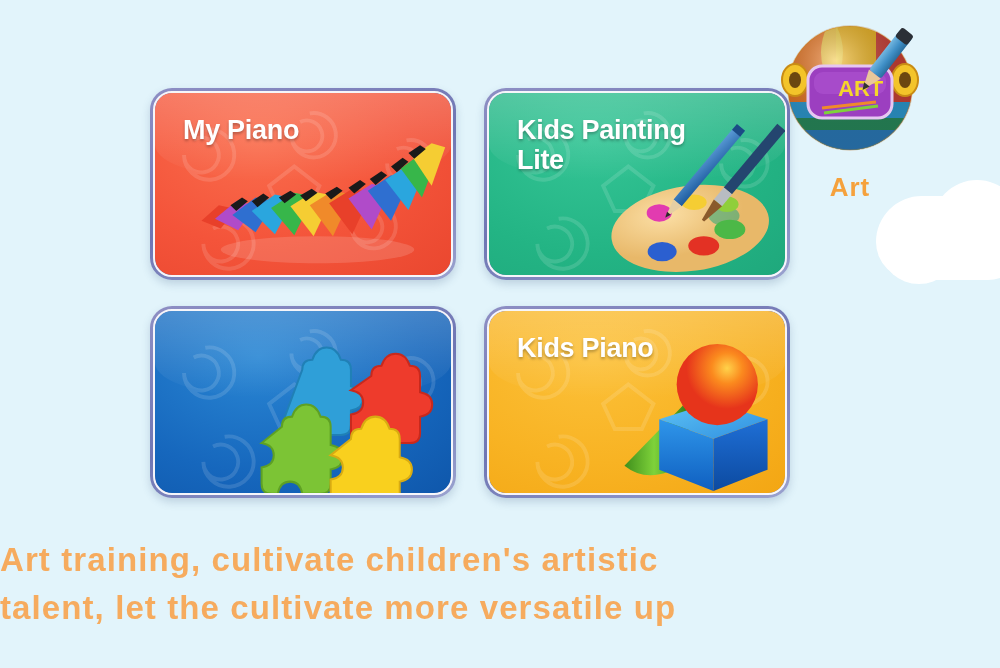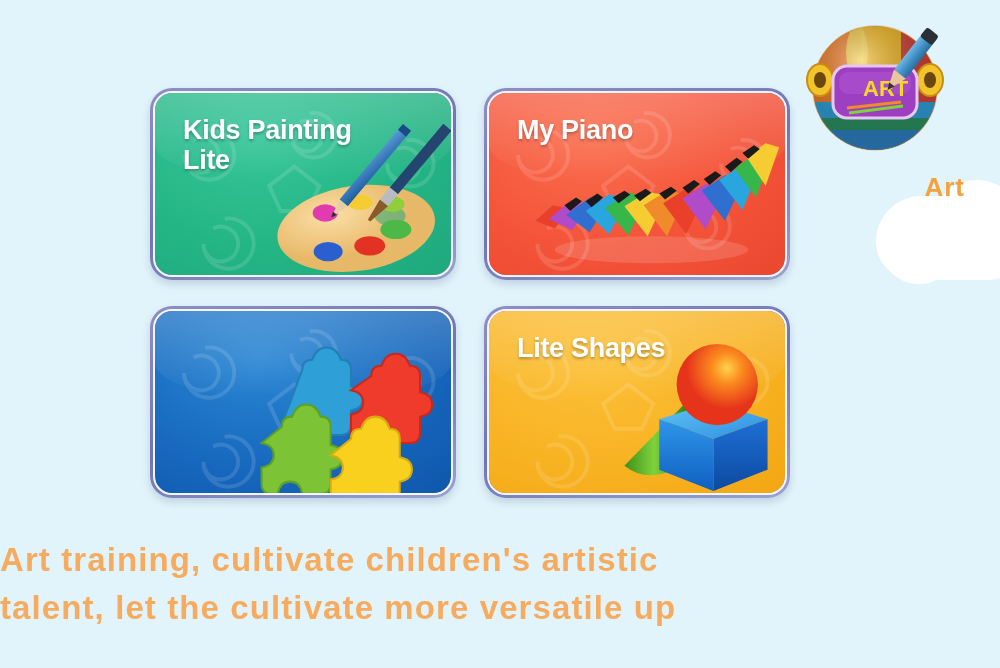--- a/index.html
+++ b/index.html
@@ -66,21 +66,21 @@
     line-height:1.12;
     letter-spacing:-0.3px;
     text-shadow:0 2px 3px rgba(0,0,0,.28);
   }
 
   .c-green  { background:radial-gradient(ellipse at 35% 25%, #35c596 0%, #23b484 60%, #1fa87c 100%); }
   .c-red    { background:radial-gradient(ellipse at 35% 25%, #fa6e4e 0%, #f4543a 55%, #ea472f 100%); }
   .c-blue   { background:radial-gradient(ellipse at 35% 25%, #2a87d4 0%, #1667bd 60%, #0f57ab 100%); }
   .c-yellow { background:radial-gradient(ellipse at 35% 25%, #fcc13a 0%, #f8b323 55%, #f3a613 100%); }
 
-  .art-node { position:absolute; right:35px; top:18px; width:180px; text-align:right; }
+  .art-node { position:absolute; right:60px; top:18px; width:180px; text-align:center; }
   #art-ball-wrap { width:140px; height:140px; margin:0 auto; position:relative; }
   #art-label {
     margin-top:14px;
     color:#f5a13c;
     font-size:26px;
     font-weight:bold;
     letter-spacing:1px;
     position:relative; z-index:3;
   }
 
@@ -94,71 +94,20 @@
     letter-spacing:1.1px;
   }
   #caption span { display:block; }
 </style>
 </head>
 <body>
 
 <div class="cloud" id="cloud-right"></div>
 
 <div class="card-grid">
-
-  <div class="app-card">
-    <div class="card-inner">
-      <div class="card-fill c-green"></div>
-      <svg class="card-pattern" viewBox="0 0 306 192">
-        <g fill="none" stroke="#ffffff" stroke-width="4">
-          <path d="M40 48 a18 18 0 1 1 -10 16 a26 26 0 1 0 22 -26"></path>
-          <path d="M150 30 a16 16 0 1 1 -9 14 a23 23 0 1 0 19 -23"></path>
-          <path d="M250 58 a17 17 0 1 1 -10 15 a24 24 0 1 0 20 -24"></path>
-          <path d="M60 140 a18 18 0 1 1 -10 16 a26 26 0 1 0 22 -26"></path>
-          <path d="M118 96 l26 -20 l26 20 l-12 26 l-28 0 z"></path>
-          <path d="M212 124 a16 16 0 1 1 -9 14 a23 23 0 1 0 19 -23"></path>
-        </g>
-      </svg>
-      <div class="card-gloss"></div>
-
-      <svg viewBox="0 0 306 192" style="position:absolute;inset:0">
-        <defs>
-          <radialGradient id="palG" cx="35%" cy="30%">
-            <stop offset="0%" stop-color="#fbdfa6"></stop>
-              <stop offset="100%" stop-color="#e8b869"></stop>
-          </radialGradient>
-          <linearGradient id="penG" x1="0" y1="0" x2="1" y2="1">
-            <stop offset="0%" stop-color="#5a9ad6"></stop>
-              <stop offset="100%" stop-color="#1c5a9e"></stop>
-          </linearGradient>
-        </defs>
-        <ellipse cx="208" cy="140" rx="82" ry="44" fill="url(#palG)" transform="rotate(-8 208 140)"></ellipse>
-        <ellipse cx="243" cy="127" rx="16" ry="10" fill="#27a87a" opacity=".55"></ellipse>
-        <ellipse cx="176" cy="124" rx="13" ry="9" fill="#e23bb0"></ellipse>
-        <ellipse cx="212" cy="113" rx="13" ry="8" fill="#f5cd33"></ellipse>
-        <ellipse cx="246" cy="115" rx="12" ry="8" fill="#8fcf3b"></ellipse>
-        <ellipse cx="249" cy="141" rx="16" ry="10" fill="#4cb847"></ellipse>
-        <ellipse cx="222" cy="158" rx="16" ry="10" fill="#e33124"></ellipse>
-        <ellipse cx="179" cy="164" rx="15" ry="10" fill="#2b5fd0"></ellipse>
-        <g transform="rotate(40 200 110)">
-          <rect x="193" y="20" width="11" height="96" fill="url(#penG)"></rect>
-          <polygon points="193,116 204,116 198.5,136" fill="#e6cfa3"></polygon>
-          <polygon points="196,130 201,130 198.5,136" fill="#2b2b2b"></polygon>
-          <rect x="193" y="14" width="11" height="8" fill="#1b4b86"></rect>
-        </g>
-        <g transform="rotate(40 244 104)">
-          <rect x="239" y="14" width="11" height="86" fill="#24456f"></rect>
-          <rect x="239" y="100" width="11" height="16" fill="#b8bcc2"></rect>
-          <polygon points="239,116 250,116 246,140 243,140" fill="#8a5a2b"></polygon>
-        </g>
-      </svg>
-
-      <div class="card-title"><span>Kids Painting</span><br><span>Lite</span></div>
-    </div>
-  </div>
 
   <div class="app-card">
     <div class="card-inner">
       <div class="card-fill c-red"></div>
       <svg class="card-pattern" viewBox="0 0 306 192">
         <g fill="none" stroke="#ffffff" stroke-width="4">
           <path d="M40 48 a18 18 0 1 1 -10 16 a26 26 0 1 0 22 -26"></path>
           <path d="M150 30 a16 16 0 1 1 -9 14 a23 23 0 1 0 19 -23"></path>
           <path d="M250 58 a17 17 0 1 1 -10 15 a24 24 0 1 0 20 -24"></path>
           <path d="M60 140 a18 18 0 1 1 -10 16 a26 26 0 1 0 22 -26"></path>
@@ -199,20 +148,71 @@
           <ellipse cx="168" cy="158" rx="100" ry="14" fill="#ffffff" opacity=".14"></ellipse>
         </g>
       </svg>
 
       <div class="card-title"><span>My Piano</span></div>
     </div>
   </div>
 
   <div class="app-card">
     <div class="card-inner">
+      <div class="card-fill c-green"></div>
+      <svg class="card-pattern" viewBox="0 0 306 192">
+        <g fill="none" stroke="#ffffff" stroke-width="4">
+          <path d="M40 48 a18 18 0 1 1 -10 16 a26 26 0 1 0 22 -26"></path>
+          <path d="M150 30 a16 16 0 1 1 -9 14 a23 23 0 1 0 19 -23"></path>
+          <path d="M250 58 a17 17 0 1 1 -10 15 a24 24 0 1 0 20 -24"></path>
+          <path d="M60 140 a18 18 0 1 1 -10 16 a26 26 0 1 0 22 -26"></path>
+          <path d="M118 96 l26 -20 l26 20 l-12 26 l-28 0 z"></path>
+          <path d="M212 124 a16 16 0 1 1 -9 14 a23 23 0 1 0 19 -23"></path>
+        </g>
+      </svg>
+      <div class="card-gloss"></div>
+
+      <svg viewBox="0 0 306 192" style="position:absolute;inset:0">
+        <defs>
+          <radialGradient id="palG" cx="35%" cy="30%">
+            <stop offset="0%" stop-color="#fbdfa6"></stop>
+              <stop offset="100%" stop-color="#e8b869"></stop>
+          </radialGradient>
+          <linearGradient id="penG" x1="0" y1="0" x2="1" y2="1">
+            <stop offset="0%" stop-color="#5a9ad6"></stop>
+              <stop offset="100%" stop-color="#1c5a9e"></stop>
+          </linearGradient>
+        </defs>
+        <ellipse cx="208" cy="140" rx="82" ry="44" fill="url(#palG)" transform="rotate(-8 208 140)"></ellipse>
+        <ellipse cx="243" cy="127" rx="16" ry="10" fill="#27a87a" opacity=".55"></ellipse>
+        <ellipse cx="176" cy="124" rx="13" ry="9" fill="#e23bb0"></ellipse>
+        <ellipse cx="212" cy="113" rx="13" ry="8" fill="#f5cd33"></ellipse>
+        <ellipse cx="246" cy="115" rx="12" ry="8" fill="#8fcf3b"></ellipse>
+        <ellipse cx="249" cy="141" rx="16" ry="10" fill="#4cb847"></ellipse>
+        <ellipse cx="222" cy="158" rx="16" ry="10" fill="#e33124"></ellipse>
+        <ellipse cx="179" cy="164" rx="15" ry="10" fill="#2b5fd0"></ellipse>
+        <g transform="rotate(40 200 110)">
+          <rect x="193" y="20" width="11" height="96" fill="url(#penG)"></rect>
+          <polygon points="193,116 204,116 198.5,136" fill="#e6cfa3"></polygon>
+          <polygon points="196,130 201,130 198.5,136" fill="#2b2b2b"></polygon>
+          <rect x="193" y="14" width="11" height="8" fill="#1b4b86"></rect>
+        </g>
+        <g transform="rotate(40 244 104)">
+          <rect x="239" y="14" width="11" height="86" fill="#24456f"></rect>
+          <rect x="239" y="100" width="11" height="16" fill="#b8bcc2"></rect>
+          <polygon points="239,116 250,116 246,140 243,140" fill="#8a5a2b"></polygon>
+        </g>
+      </svg>
+
+      <div class="card-title"><span>Kids Painting</span><br><span>Lite</span></div>
+    </div>
+  </div>
+
+  <div class="app-card">
+    <div class="card-inner">
       <div class="card-fill c-blue"></div>
       <svg class="card-pattern" viewBox="0 0 306 192">
         <g fill="none" stroke="#ffffff" stroke-width="4">
           <path d="M40 48 a18 18 0 1 1 -10 16 a26 26 0 1 0 22 -26"></path>
           <path d="M150 30 a16 16 0 1 1 -9 14 a23 23 0 1 0 19 -23"></path>
           <path d="M250 58 a17 17 0 1 1 -10 15 a24 24 0 1 0 20 -24"></path>
           <path d="M60 140 a18 18 0 1 1 -10 16 a26 26 0 1 0 22 -26"></path>
           <path d="M118 96 l26 -20 l26 20 l-12 26 l-28 0 z"></path>
           <path d="M212 124 a16 16 0 1 1 -9 14 a23 23 0 1 0 19 -23"></path>
         </g>
@@ -279,21 +279,21 @@
         <path d="M208 90 L140 160 Q160 176 186 166 Z" fill="url(#coneG)"></path>
         <path d="M208 90 L186 166 Q198 168 206 162 Z" fill="#2f7a14" opacity=".6"></path>
 
         <polygon points="176,112 232,94 288,112 232,132" fill="url(#cubeTop)"></polygon>
         <polygon points="176,112 232,132 232,186 176,164" fill="url(#cubeL)"></polygon>
         <polygon points="288,112 232,132 232,186 288,164" fill="url(#cubeR)"></polygon>
 
         <circle cx="236" cy="76" r="42" fill="url(#sphG)"></circle>
       </svg>
 
-      <div class="card-title"><span>Lite Shapes</span></div>
+      <div class="card-title"><span>Kids Piano</span></div>
     </div>
   </div>
 </div>
 
 <div class="art-node">
   <div id="art-ball-wrap">
     <svg viewBox="0 0 140 140" width="140" height="140">
       <defs>
         <radialGradient id="ballShade" cx="38%" cy="28%">
           <stop offset="0%" stop-color="#ffffff" stop-opacity=".42"></stop>

